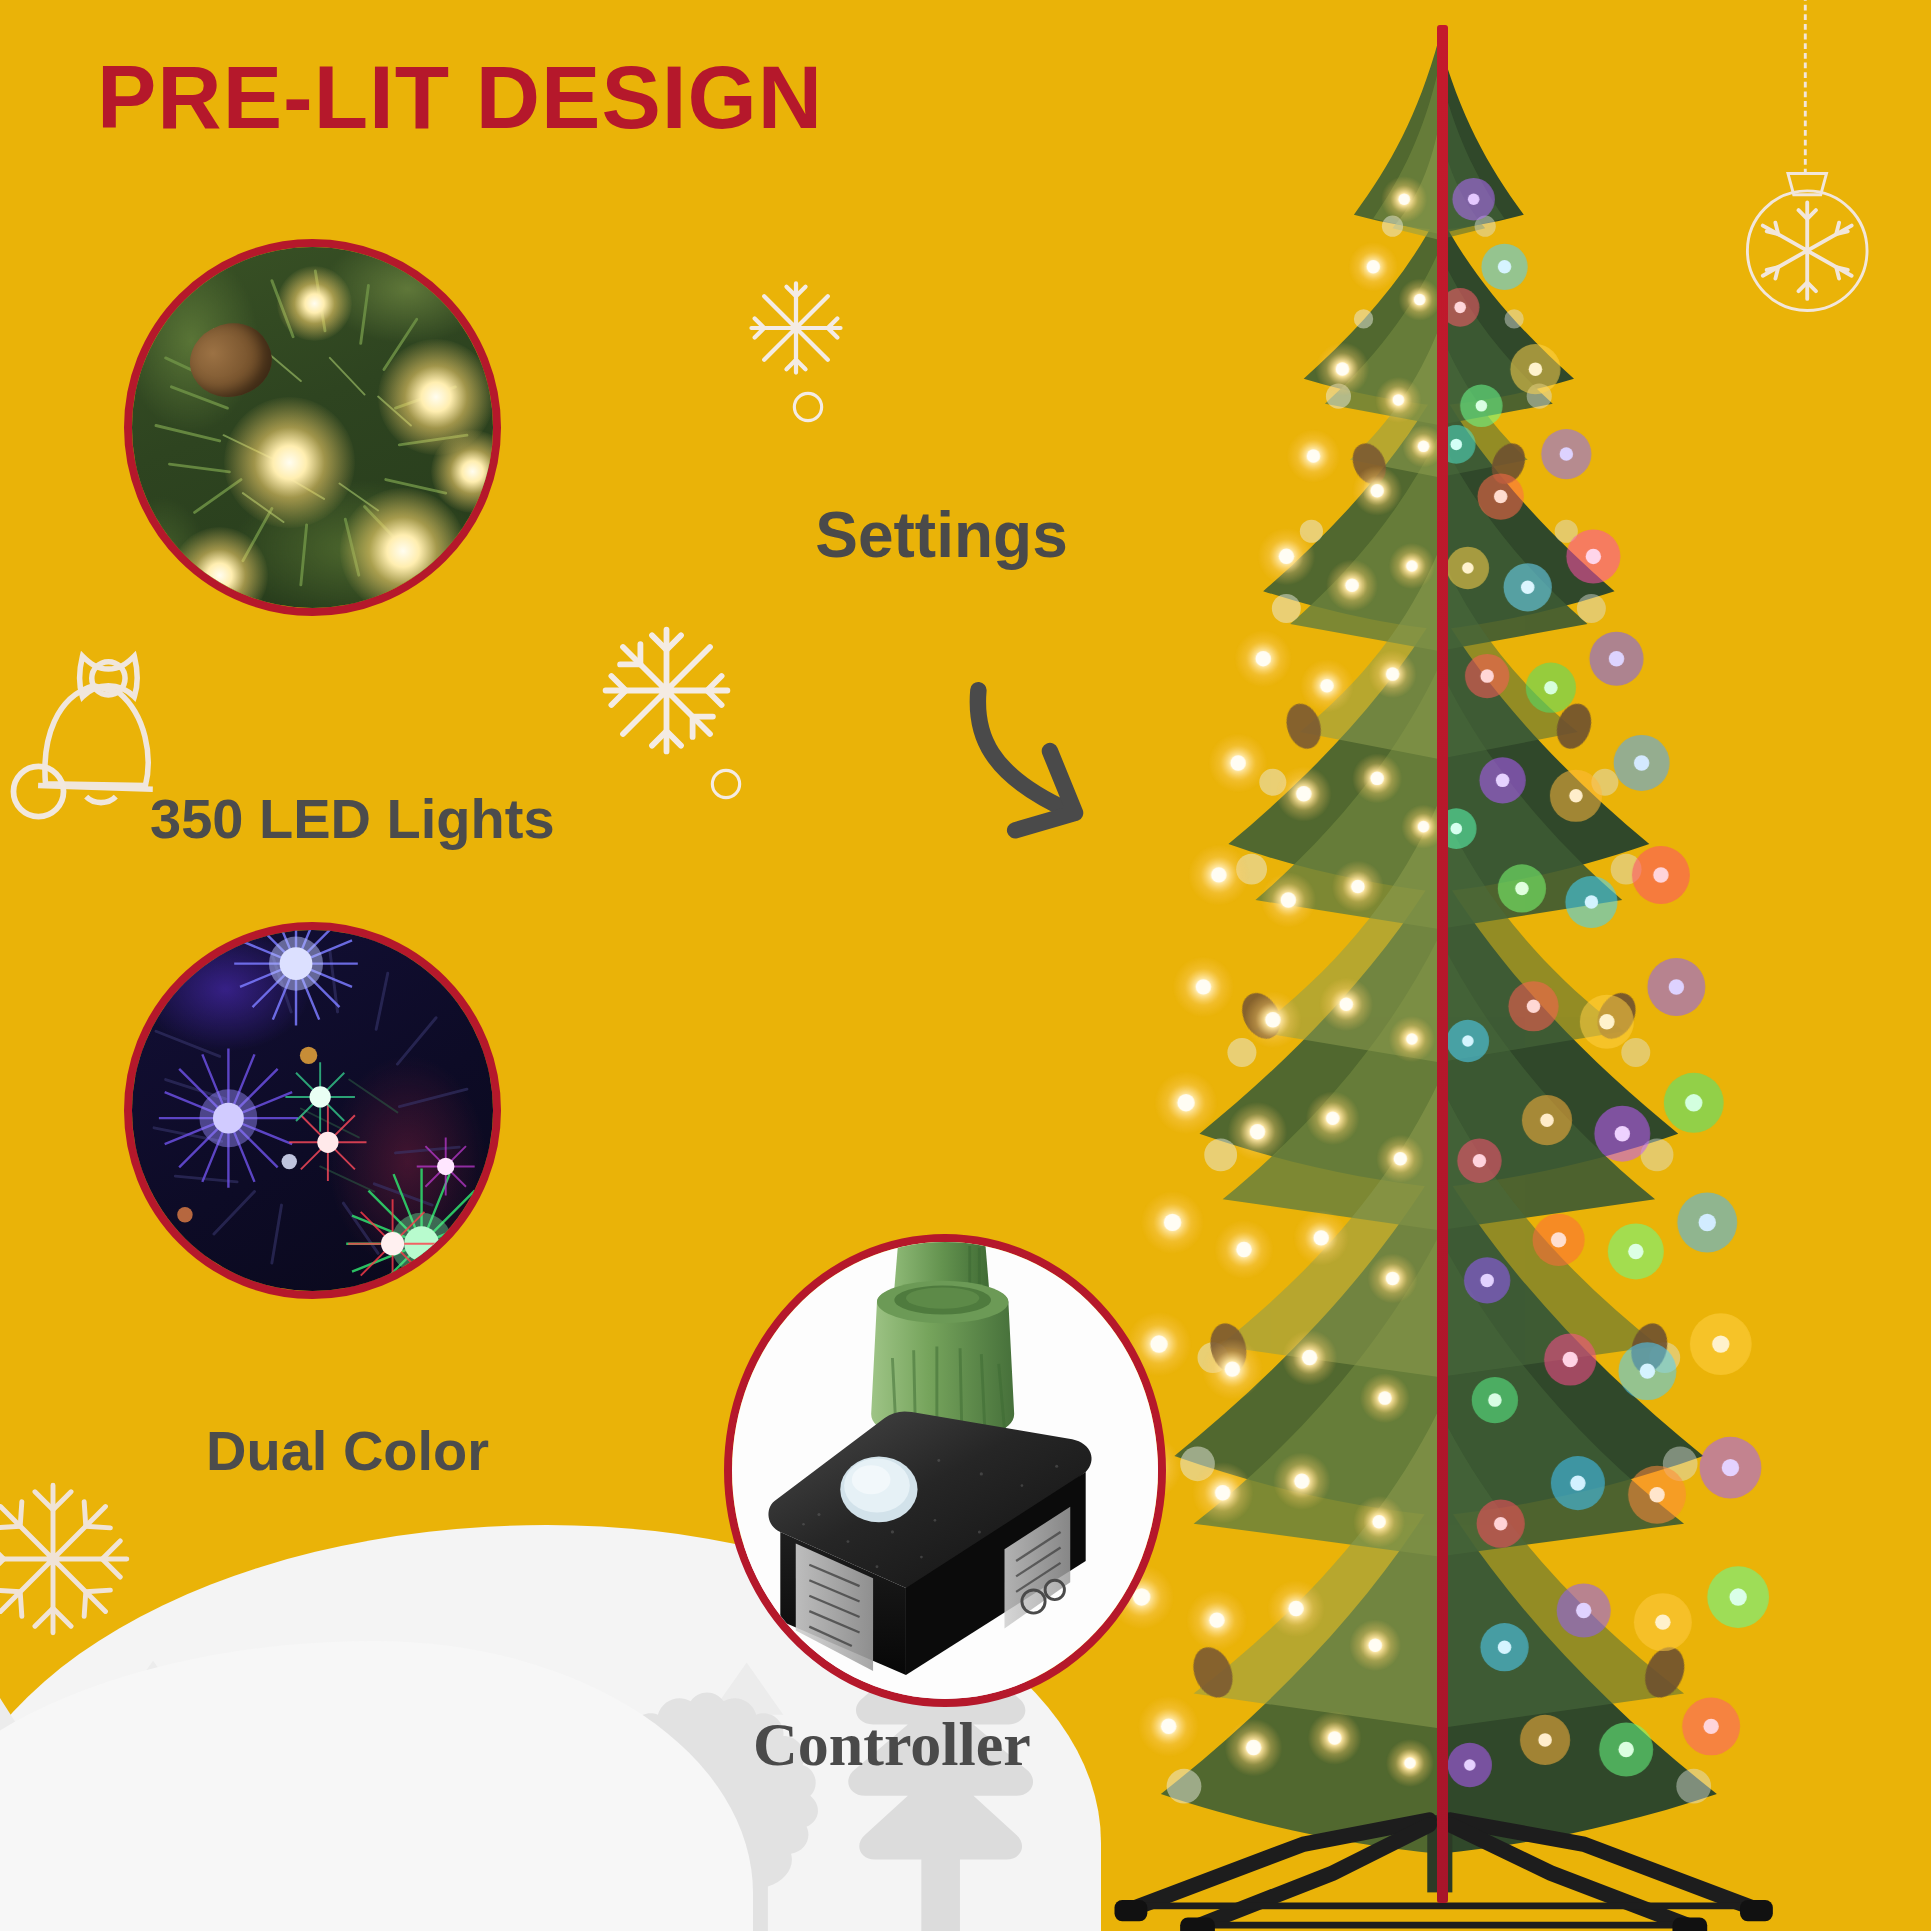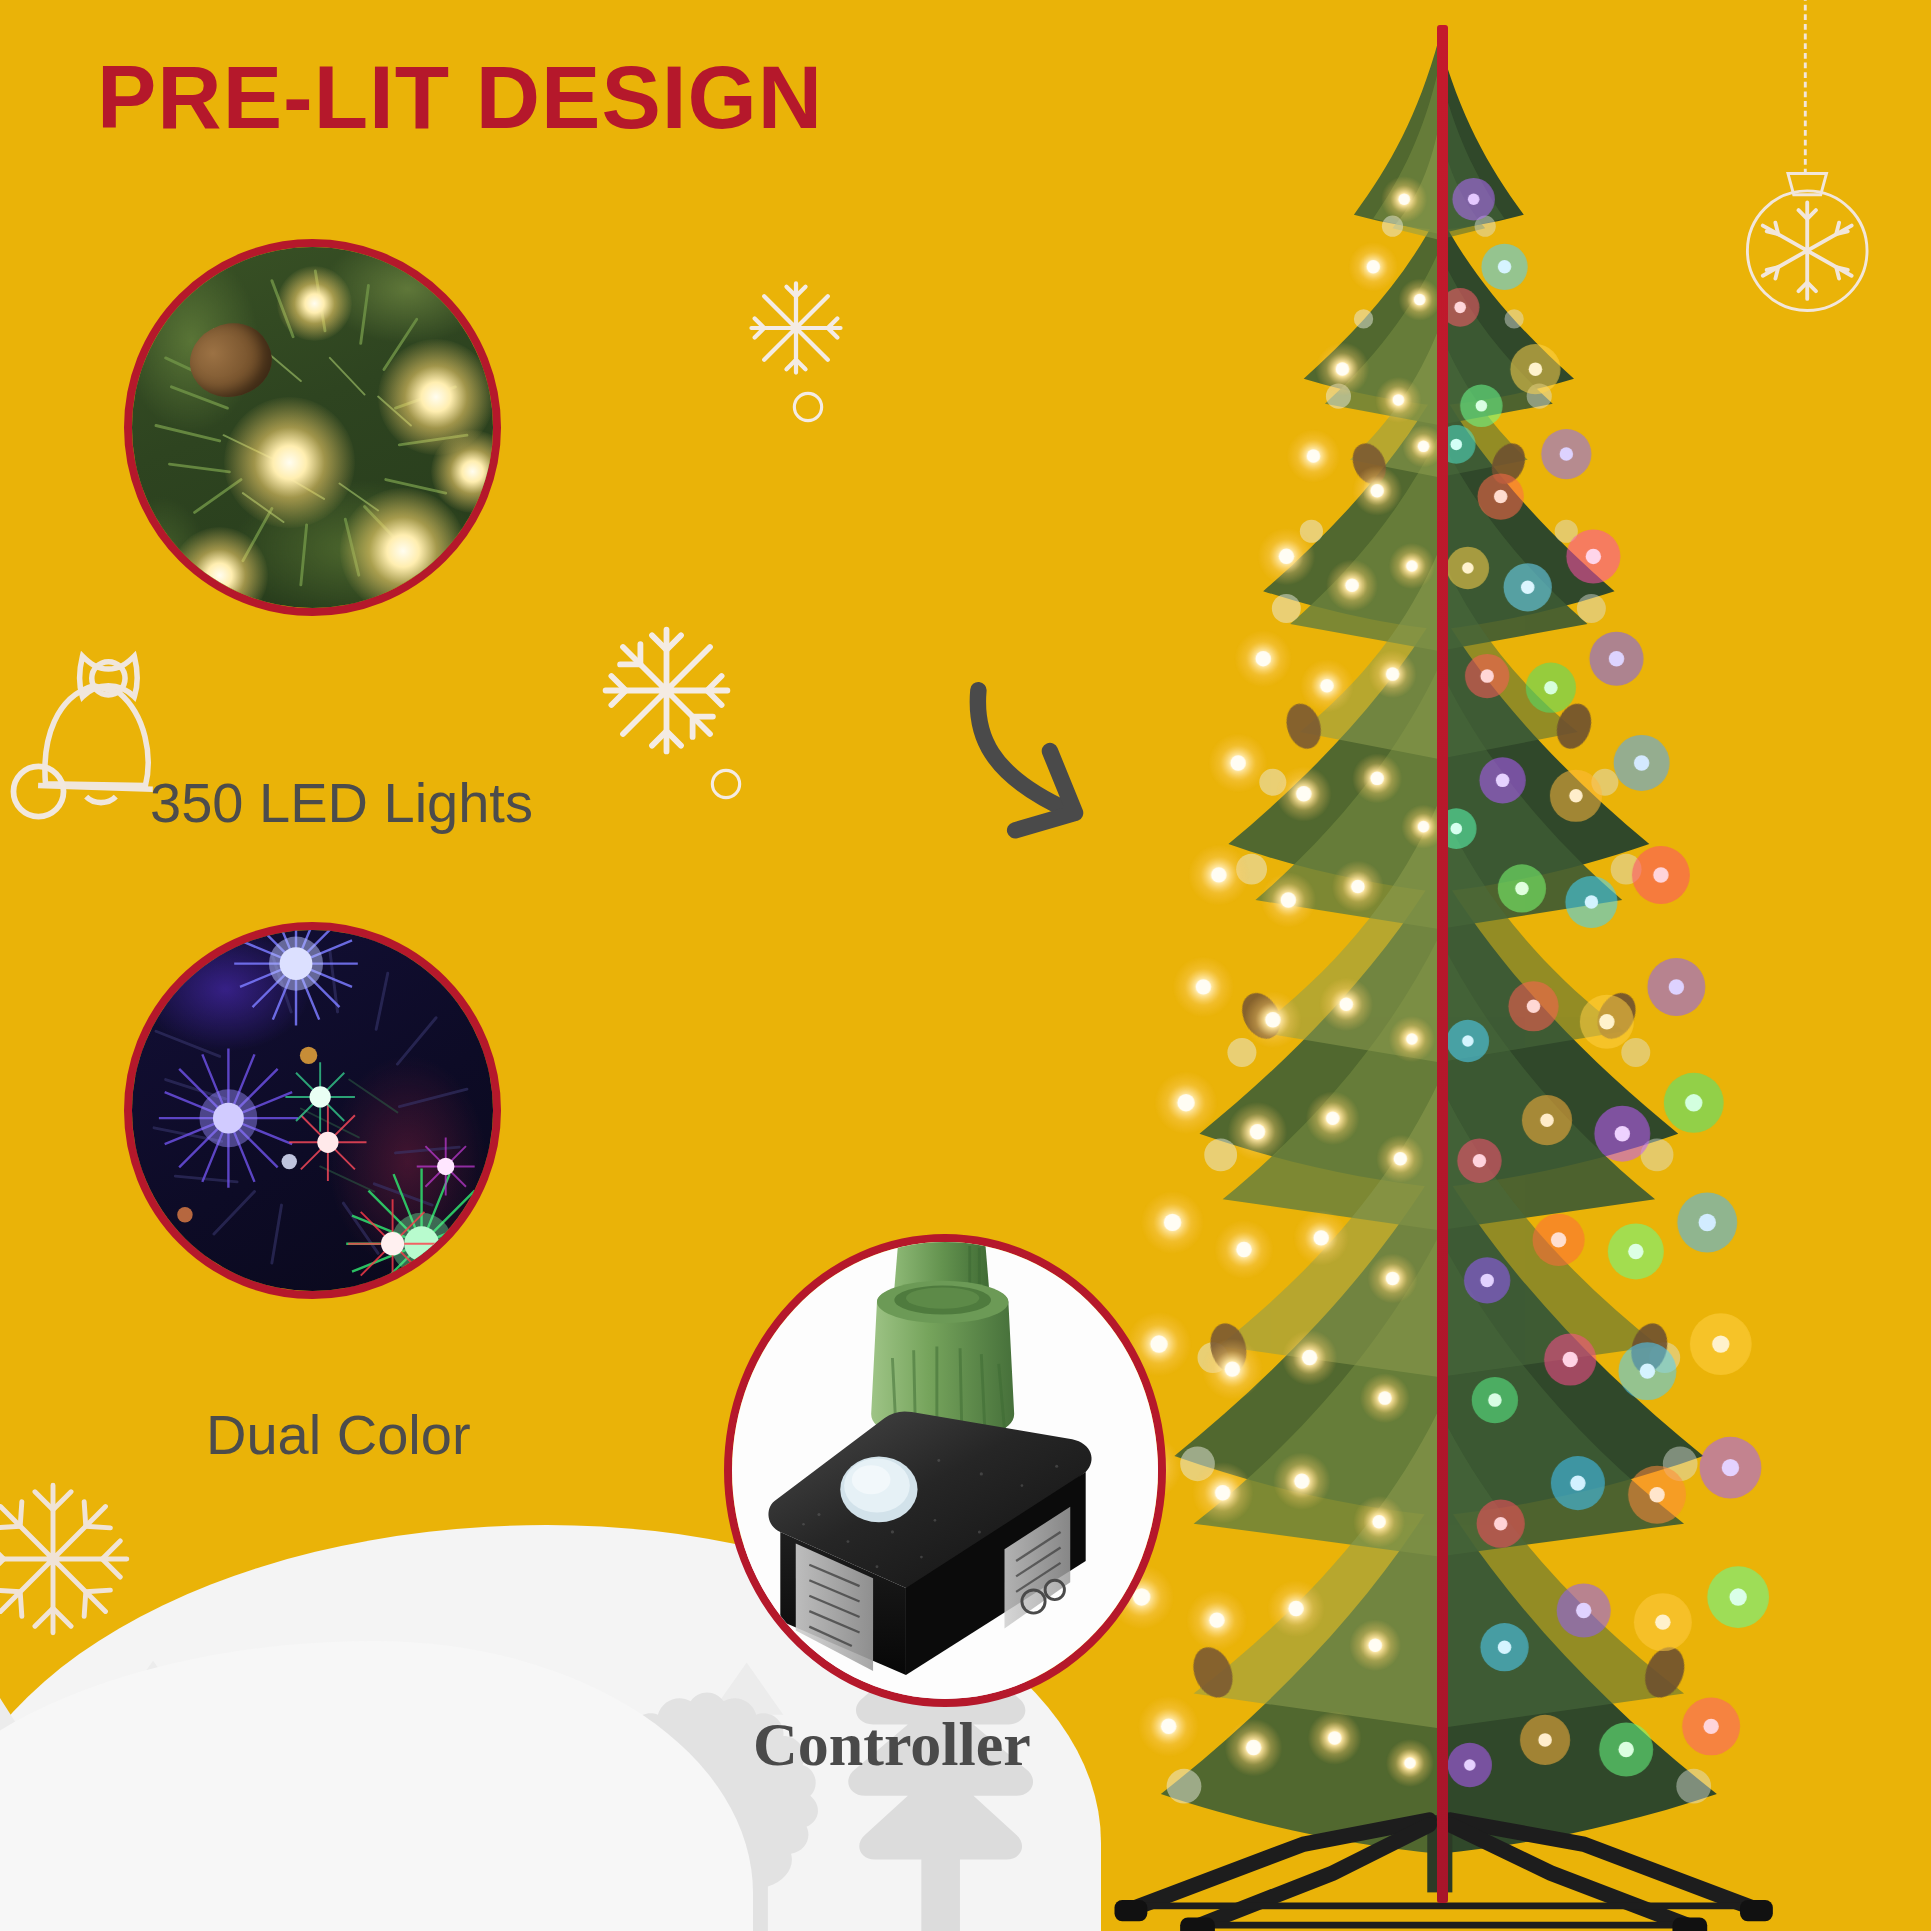--- a/index.html
+++ b/index.html
@@ -30,21 +30,21 @@
   
   .circ{
     position:absolute;border-radius:50%;
     border:8.7px solid #b5182b;overflow:hidden;
     box-sizing:border-box;
   }
   .circ-inner{position:absolute;inset:0;}
 
   .cap{
     position:absolute;font-size:56px;color:#4c4c4c;
-    white-space:nowrap;font-weight:normal;
+    white-space:nowrap;font-weight:bold;margin-top:16px;
   }
 
   
   .pinebg{position:absolute;inset:-10%;
     background:
       radial-gradient(closest-side at 22% 30%, rgba(120,150,70,.55), rgba(0,0,0,0) 70%),
       radial-gradient(closest-side at 72% 18%, rgba(140,165,80,.5), rgba(0,0,0,0) 70%),
       radial-gradient(closest-side at 60% 78%, rgba(110,140,60,.5), rgba(0,0,0,0) 72%),
       radial-gradient(closest-side at 15% 80%, rgba(95,125,55,.5), rgba(0,0,0,0) 70%),
       linear-gradient(160deg,#3c5526 0%,#2e4420 45%,#253a1a 100%);
@@ -265,20 +265,21 @@
         </g>
         <g transform="translate(60,300)">
             <circle r="8" fill="#ff8f4a" opacity=".7"></circle>
           </g>
       </svg>
     </div>
   </div>
   <div class="cap" style="left:206px;top:1402px;">Dual Color</div>
 
   <div class="callout">
+    <div>Settings</div>
   </div>
   <svg style="position:absolute;left:961px;top:666px;" width="319" height="203" viewBox="0 0 330 210">
     <path d="M18 25 C14 70 28 112 112 150" fill="none" stroke="#4a4a4a" stroke-width="17" stroke-linecap="round"></path>
     <path d="M92 88 L118 152 L56 170" fill="none" stroke="#4a4a4a" stroke-width="17" stroke-linecap="round" stroke-linejoin="round"></path>
   </svg>
 
   <div id="treeWrap">
     <svg width="869" height="1921" viewBox="0 0 900 1990" style="position:absolute;left:0;top:0;">
       <defs>
         <linearGradient id="warmSide" x1="0" y1="0" x2="1" y2="0">

